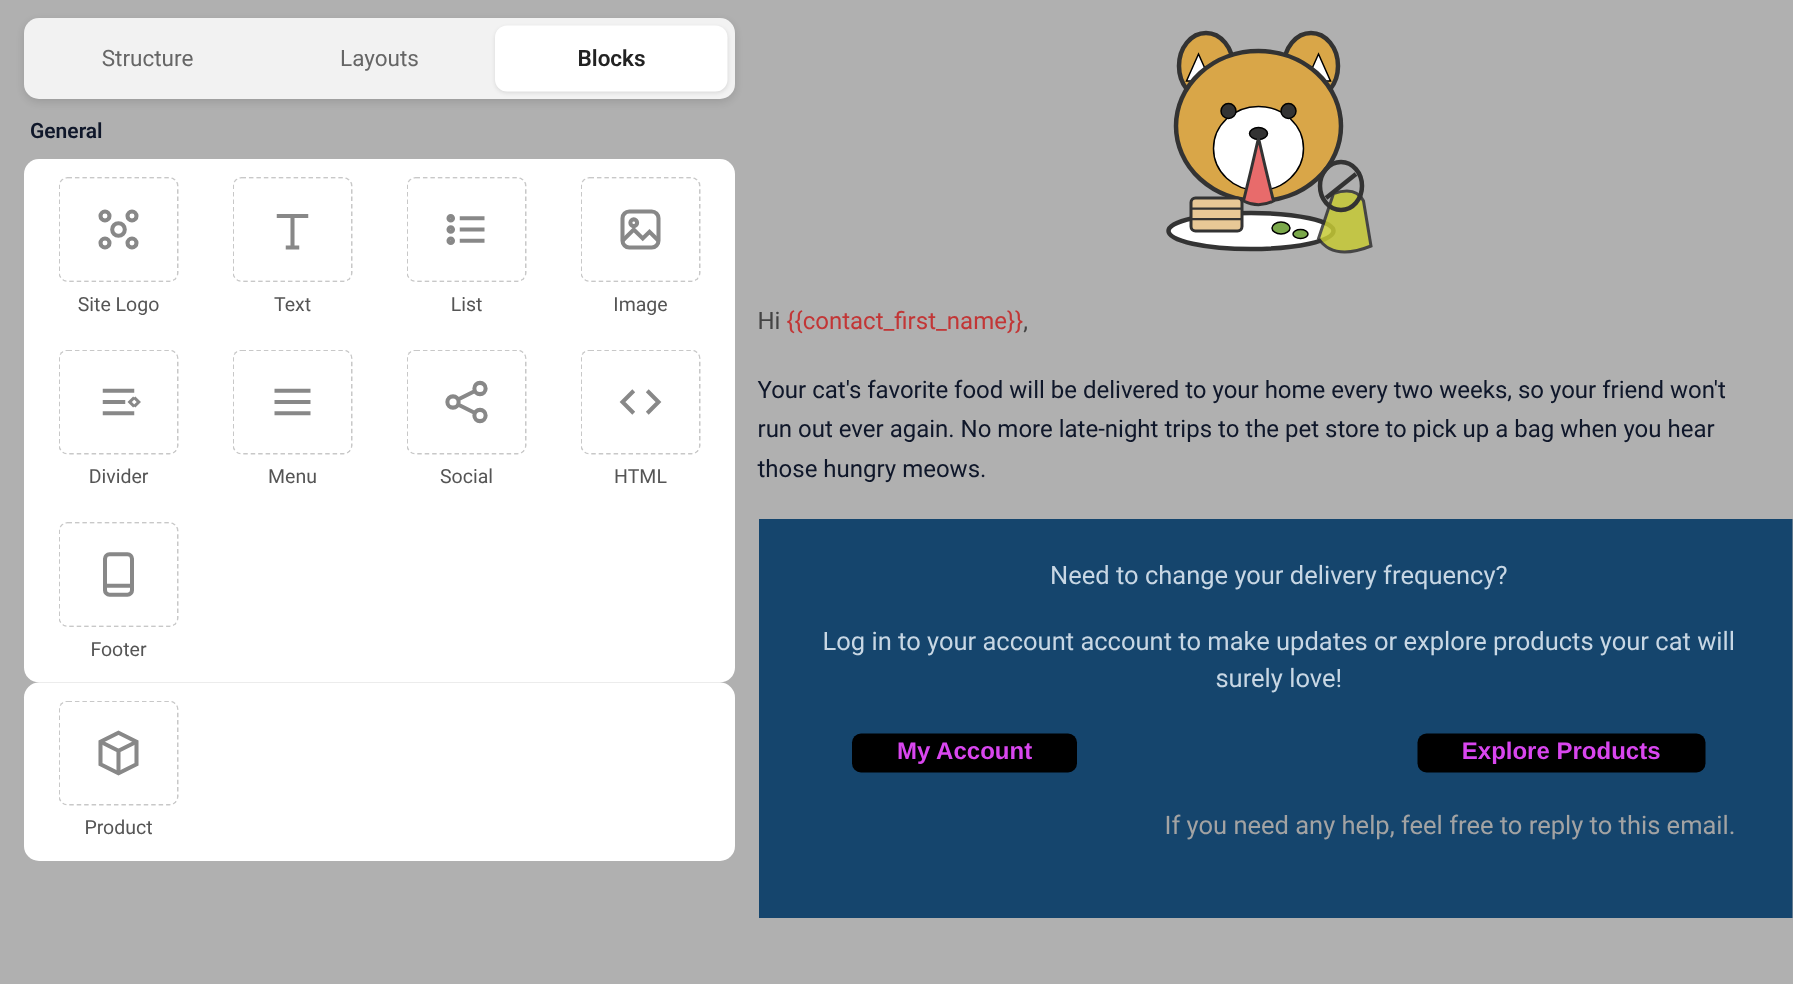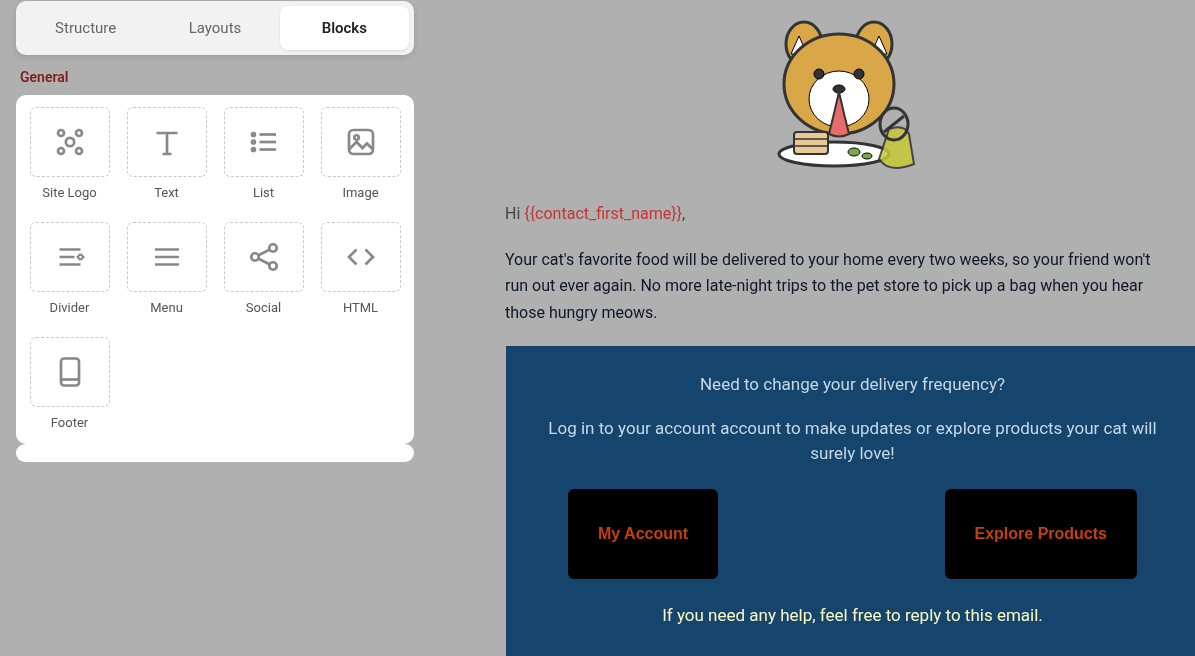--- a/index.html
+++ b/index.html
@@ -7,22 +7,22 @@
   font-family: -apple-system, BlinkMacSystemFont, "Segoe UI", Roboto, sans-serif;
   background: #b0b0b0;
   width: 1195px;
   height: 656px;
   overflow: hidden;
   position: relative;
 }
 .sidebar {
   position: absolute;
   left: 16px;
-  top: 1px;
-  width: 398px;
+  top: 12px;
+  width: 474px;
 }
 .tabbar {
   background: #f2f2f2;
   border-radius: 10px;
   display: flex;
   padding: 5px;
   box-shadow: 0 2px 6px rgba(0,0,0,.12);
 }
 .tab {
   flex: 1;
@@ -34,21 +34,21 @@
   cursor: pointer;
 }
 .tab.active {
   background: #fff;
   color: #222;
   font-weight: 600;
   box-shadow: 0 1px 3px rgba(0,0,0,.1);
 }
 .section-title {
   font-size: 14px;
-  color: #7f1d1d;
+  color: #0f172a;
   font-weight: 600;
   margin: 14px 0 10px 4px;
 }
 .panel {
   background: #fff;
   border-radius: 10px;
   padding: 12px 12px 6px 12px;
 }
 .block-grid {
   display: grid;
@@ -114,32 +114,33 @@
 }
 .btnrow {
   display: flex;
   justify-content: space-between;
   gap: 40px;
   margin: 22px 0 24px;
   padding: 0 20px;
 }
 .cta {
   background: #000;
-  color: #c2410c;
+  color: #d946ef;
   font-weight: 700;
   font-size: 16px;
   border: none;
   border-radius: 6px;
-  padding: 36px 30px;
+  padding: 4px 30px;
   flex: 0 0 auto;
   cursor: pointer;
 }
 .help {
   font-size: 15px;
-  color: #fef9c3;
+  color: #a3a3a3;
+  text-align: right;
 }
 svg { stroke: currentColor; }
 </style>
 </head>
 <body>
 
 <div class="sidebar">
   <div class="tabbar">
     <div class="tab">Structure</div>
     <div class="tab">Layouts</div>
@@ -246,20 +247,29 @@
             </svg>
         </div>
         <div class="block-label">Footer</div>
       </div>
 
     </div>
   </div>
 
   <div class="panel">
     <div class="block-grid">
+      <div class="block-item">
+        <div class="block-box">
+          <svg width="36" height="36" viewBox="0 0 24 24" fill="none" stroke-width="1.8">
+              <path d="M12 3l8 4v10l-8 4-8-4V7z"></path>
+              <path d="M4 7l8 4 8-4M12 11v10"></path>
+            </svg>
+        </div>
+        <div class="block-label">Product</div>
+      </div>
     </div>
   </div>
 </div>
 
 <div class="preview">
   <div class="preview-top">
     <div class="hero">
       <svg width="200" height="170" viewBox="0 0 200 170">
         <ellipse cx="65" cy="30" rx="18" ry="22" fill="#d9a648" stroke="#333" stroke-width="3"></ellipse>
         <ellipse cx="135" cy="30" rx="18" ry="22" fill="#d9a648" stroke="#333" stroke-width="3"></ellipse>

